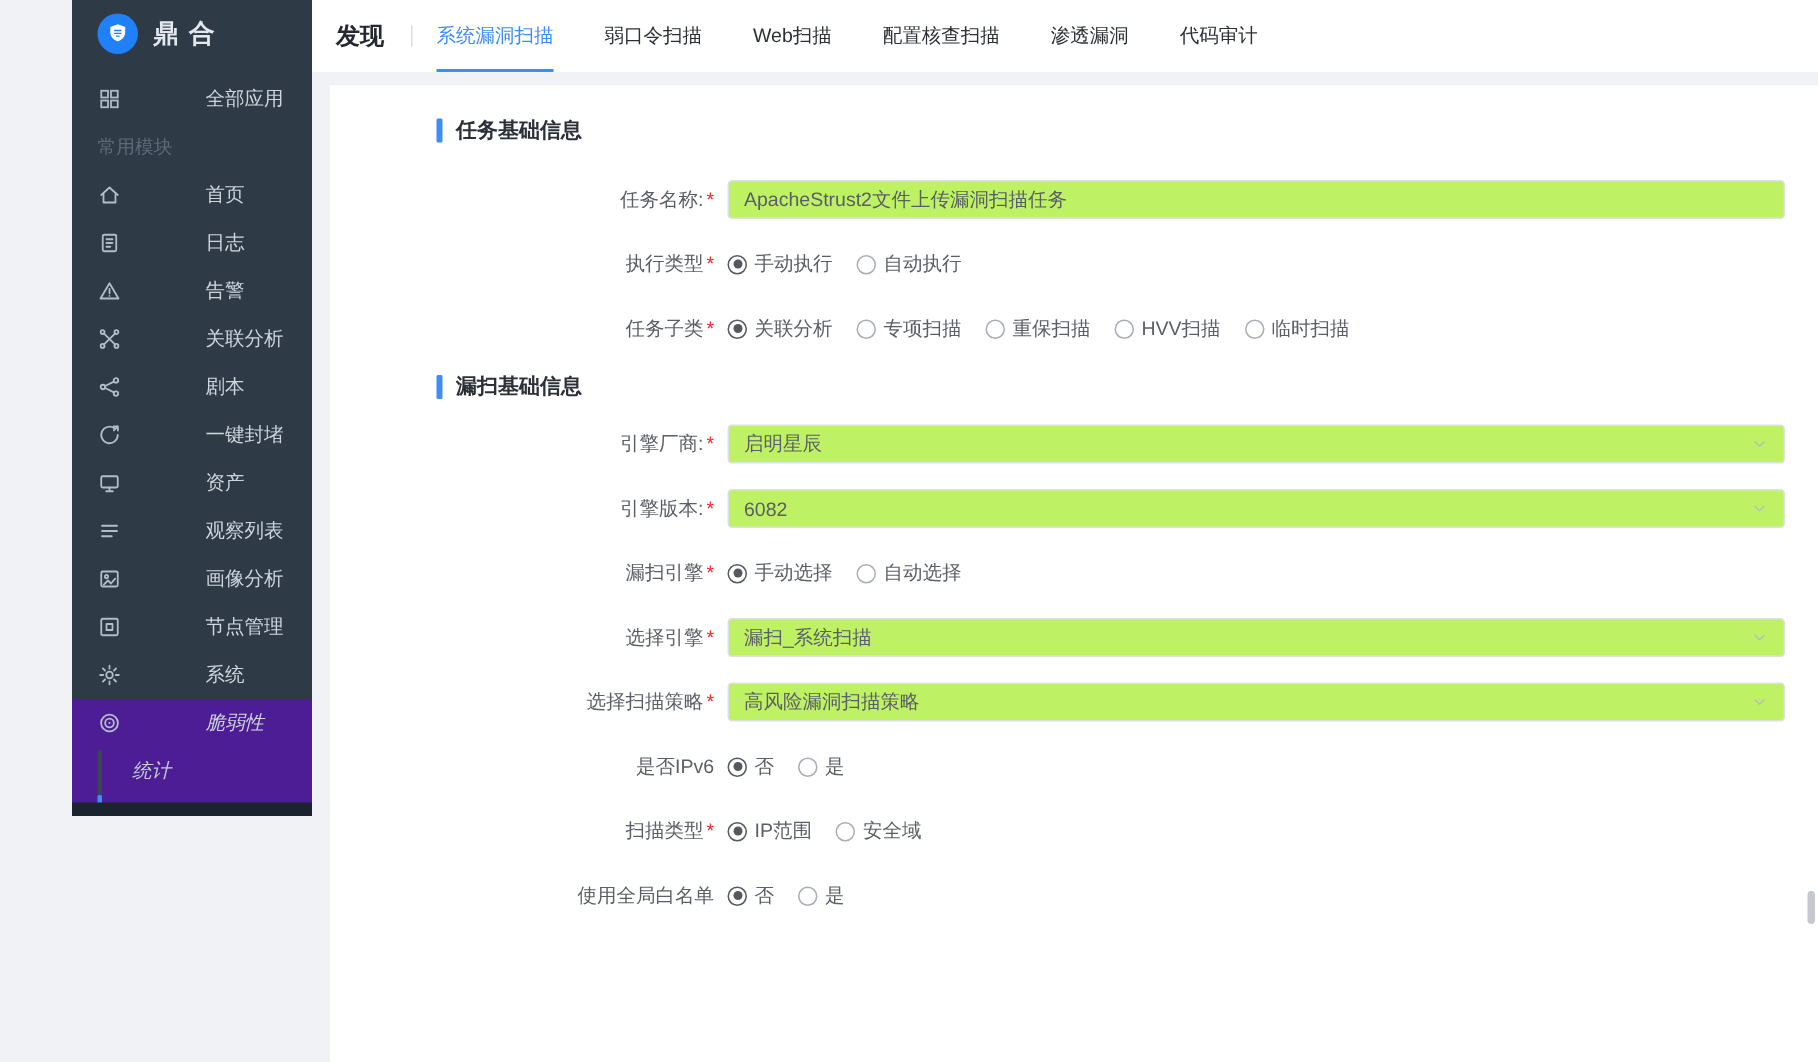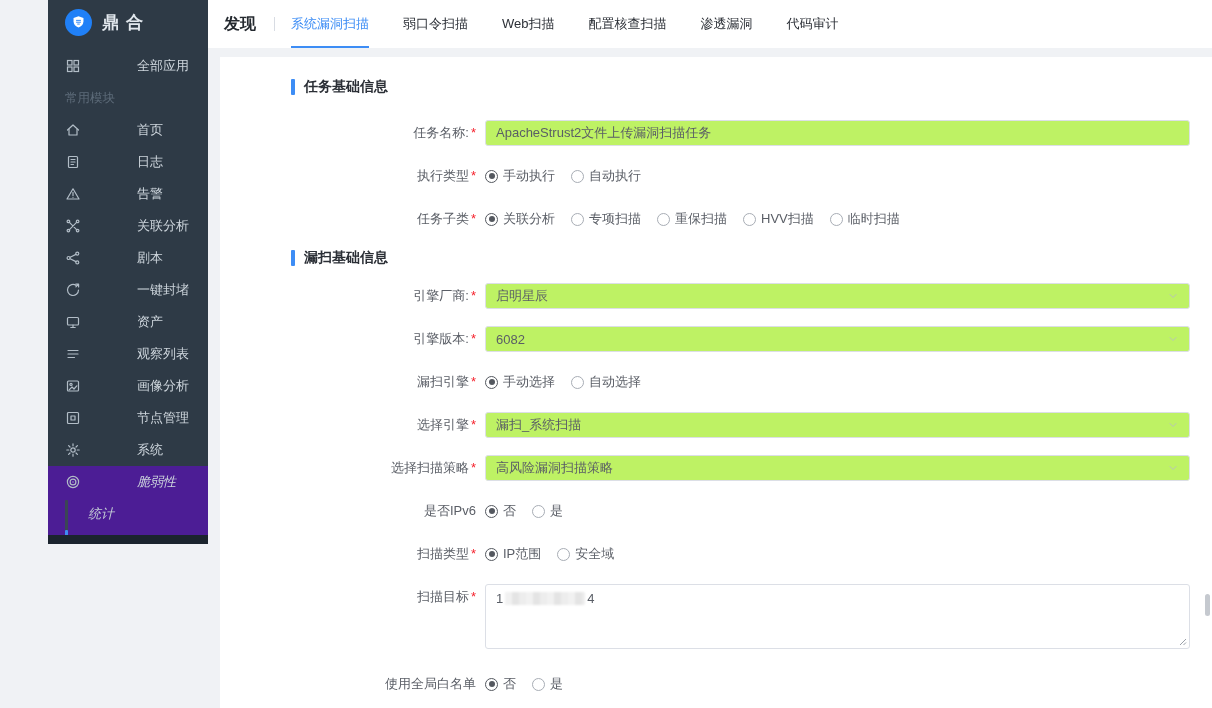--- a/index.html
+++ b/index.html
@@ -442,30 +442,20 @@
                 <span class="rdot on"></span>
                 <span class="rlabel">IP范围</span>
               </label>
               <label class="radio">
                 <span class="rdot"></span>
                 <span class="rlabel">安全域</span>
               </label>
             </div>
           </div>
         </div>
-        <div class="form-row ta">
-          <div class="flabel"><span>扫描目标</span><span class="star">*</span></div>
-          <div class="fctl">
-            <div class="ctl-textarea"><span class="cv">1</span><span class="redacted"></span><span class="cv">4</span><span class="resize-h">
-                <svg viewBox="0 0 10 10" width="10" height="10" stroke="currentColor" stroke-width="1" fill="none">
-                  <path d="M9 3 3 9M9 6.5 6.5 9"></path>
-                </svg>
-              </span></div>
-          </div>
-        </div>
         <div class="form-row">
           <div class="flabel"><span>使用全局白名单</span></div>
           <div class="fctl">
             <div class="radio-group">
               <label class="radio">
                 <span class="rdot on"></span>
                 <span class="rlabel">否</span>
               </label>
               <label class="radio">
                 <span class="rdot"></span>

